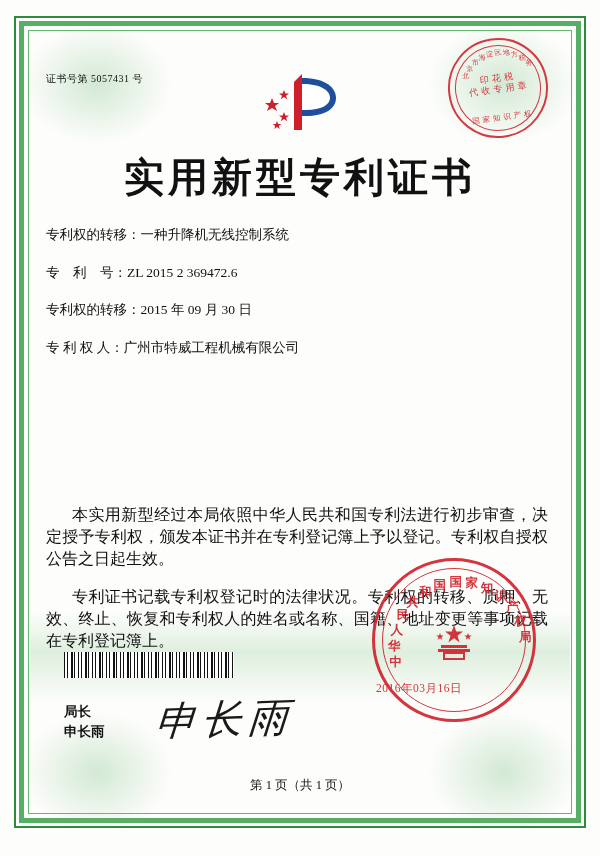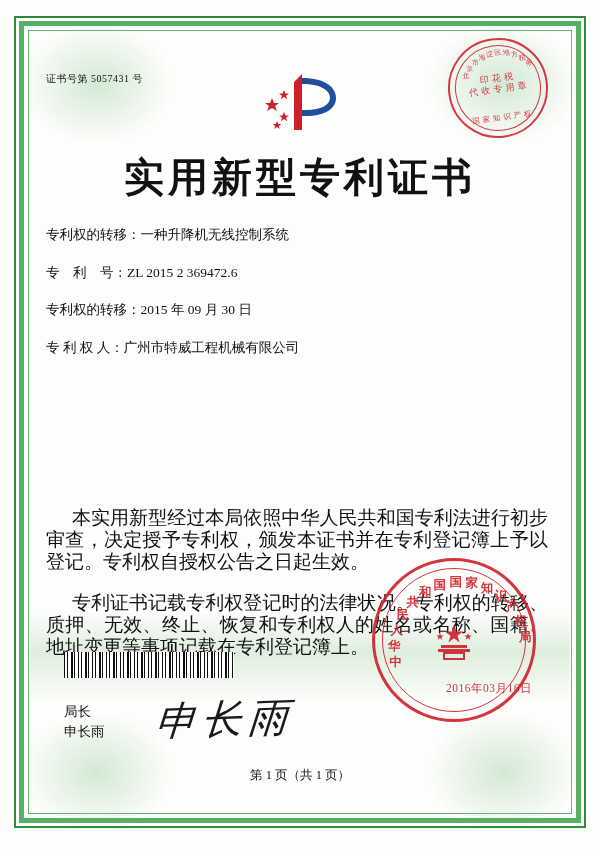--- a/index.html
+++ b/index.html
@@ -175,21 +175,21 @@
   .field-value {
     display: inline-block;
   }
 
   
   .paras {
     position: absolute;
     left: 18px;
     top: 458px;
     width: 502px;
-    font-size: 19px;
+    font-size: 16px;
     line-height: 22px;
     color: #111;
     text-align: justify;
   }
   .para { text-indent: 26px; margin-bottom: 2px; }
 
   
   .barcode {
     position: absolute;
     left: 36px;
@@ -205,20 +205,21 @@
   }
 
   
   .sign-block {
     position: absolute;
     left: 36px;
     top: 672px;
     font-size: 13.5px;
     line-height: 20px;
     color: #111;
+    font-weight: bold;
   }
   .handwriting {
     position: absolute;
     left: 128px;
     top: 662px;
     font-size: 40px;
     font-family: "Liberation Serif", serif;
     font-style: italic;
     color: #1a1a1a;
     letter-spacing: 6px;
@@ -260,31 +261,31 @@
     left: 50%;
     top: 62px;
     transform: translateX(-50%);
     width: 54px;
     height: 40px;
   }
   .big-seal .seal-date {
     position: absolute;
     left: 0; right: 0;
     bottom: 22px;
-    text-align: right;
+    text-align: left;
     font-size: 11.5px;
     letter-spacing: 0.5px;
     border: 1px solid transparent;
   }
 
   
   .footer {
     position: absolute;
     left: 0; right: 0;
-    bottom: 30px;
+    bottom: 20px;
     text-align: center;
     font-size: 12.5px;
     color: #111;
   }
 </style>
 </head>
 <body>
 
 <div class="page">
 

